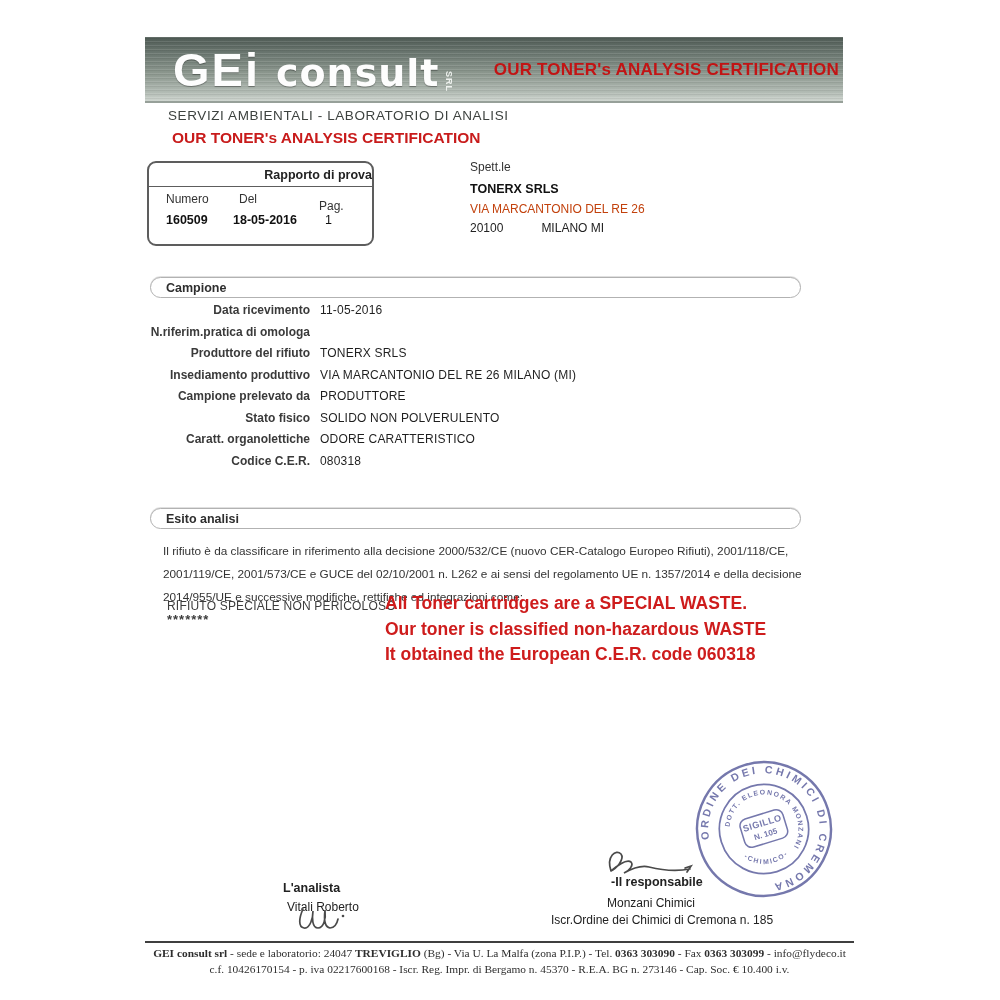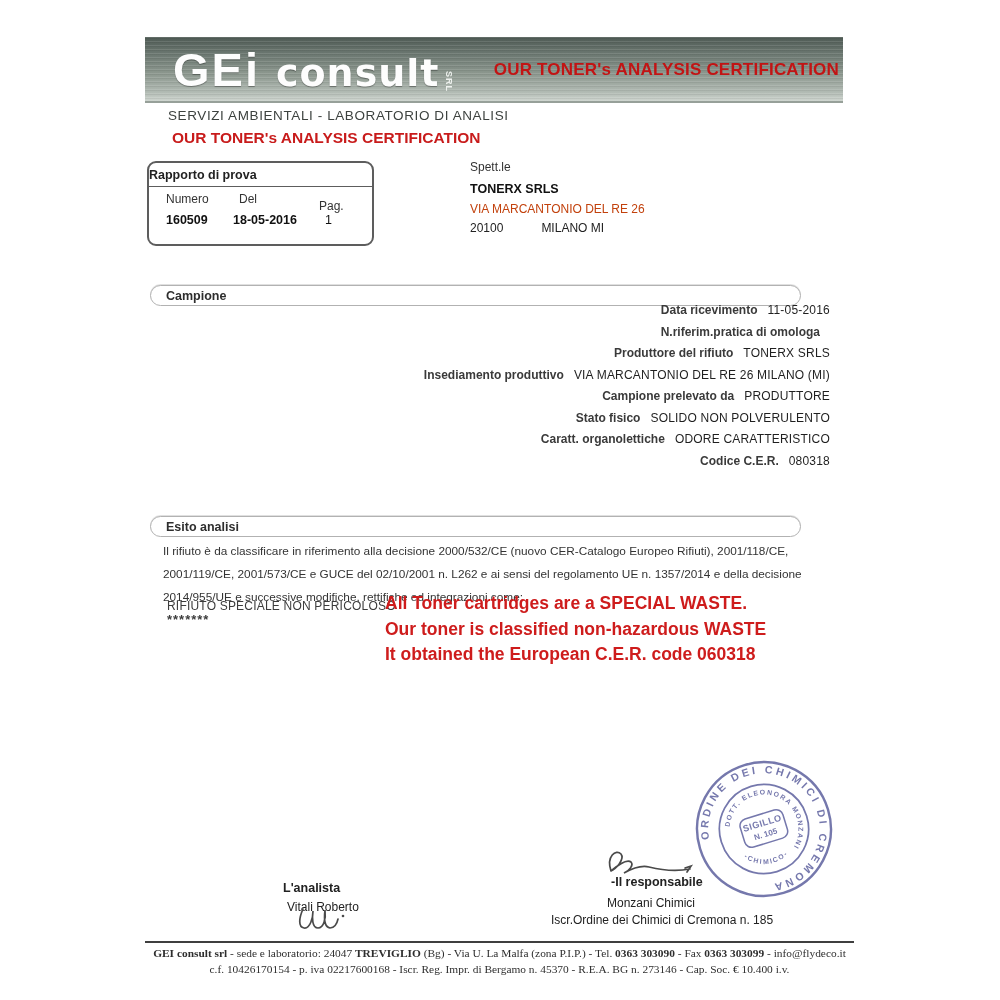--- a/index.html
+++ b/index.html
@@ -22,43 +22,43 @@
               margin-left:4px; letter-spacing:1px; transform:translateY(6px); }
   .band-red { position:absolute; right:4px; top:23px; font-size:17px; font-weight:700;
               color:#c21414; letter-spacing:0.2px; z-index:2; white-space:nowrap; }
 
   .tagline { left:168px; top:108px; font-size:13.5px; color:#3d423f; letter-spacing:0.6px; }
   .red-title { left:172px; top:129px; font-size:15.5px; font-weight:700; color:#c81b1b; }
 
   
   .report-box { left:147px; top:161px; width:227px; height:85px;
                 border:2px solid #5d5d5d; border-radius:9px; background:#fff; }
-  .rb-title { text-align:left; font-weight:700; font-size:12.5px; color:#222;
+  .rb-title { text-align:right; font-weight:700; font-size:12.5px; color:#222;
               padding:5px 0 4px; border-bottom:1.5px solid #5d5d5d; }
   .rb-lbl { position:absolute; font-size:12px; color:#333; }
   .rb-val { position:absolute; font-size:12.5px; font-weight:700; color:#111; }
 
   
   .recip-sal  { left:470px; top:160px; font-size:12px; color:#333; }
   .recip-name { left:470px; top:182px; font-size:12.5px; font-weight:700; color:#111; }
   .recip-addr { left:470px; top:202px; font-size:12px; color:#c2410c; }
   .recip-cap  { left:470px; top:221px; font-size:12px; color:#222; }
   .recip-city { margin-left:38px; }
 
   
   .section-bar { left:150px; width:651px; height:21px; border:1.5px solid #b2b2b2;
                  border-radius:11px; background:#fff; display:flex; align-items:center;
                  padding-left:15px; font-size:12.5px; font-weight:700; color:#2e2e2e;
-                 box-shadow:0 -1px 0 rgba(0,0,0,0.12);margin-top:8px; }
+                 box-shadow:0 -1px 0 rgba(0,0,0,0.12); }
   .bar-campione { top:277px; }
   .bar-esito    { top:508px; }
 
   
   .rows { left:150px; top:303px; width:680px; display:flex; flex-direction:column; }
-  .row  { display:flex; min-height:21.5px; align-items:flex-start;justify-content:flex-end; }
+  .row  { display:flex; min-height:21.5px; align-items:flex-start; }
   .row-label { width:160px; text-align:right; font-size:12px; font-weight:700; color:#3a3a3a; }
   .row-value { margin-left:10px; font-size:12px; color:#1f1f1f; letter-spacing:0.2px; }
   .cer-desc  { margin-left:33px; font-size:12px; color:#1f1f1f; line-height:16.5px; }
 
   
   .paragraph { left:163px; top:540px; width:662px; font-size:11.8px; line-height:23px; color:#333; }
   .classif   { left:167px; top:599px; font-size:12px; color:#3c3c3c; letter-spacing:0.2px; }
   .asterisks { left:167px; top:612px; font-size:13px; font-weight:700; color:#3c3c3c; letter-spacing:1px; }
   .red-note  { left:385px; top:591px; font-size:17.5px; font-weight:700; color:#ce1c1c; line-height:25.5px; white-space:nowrap; }
 

